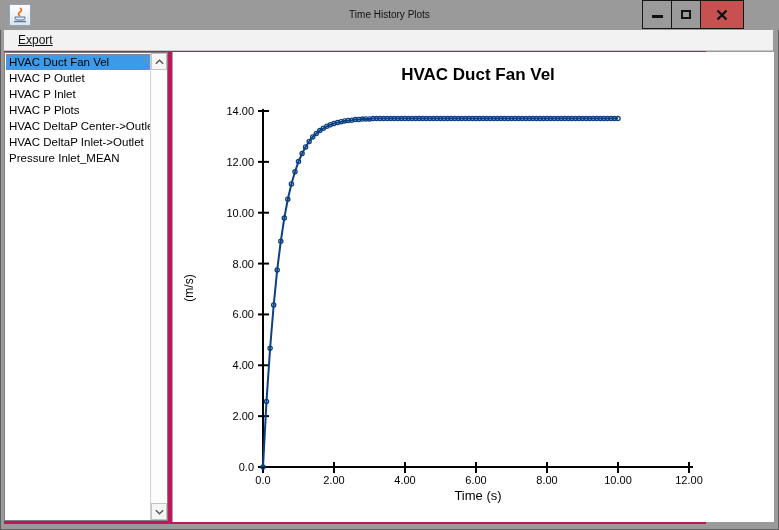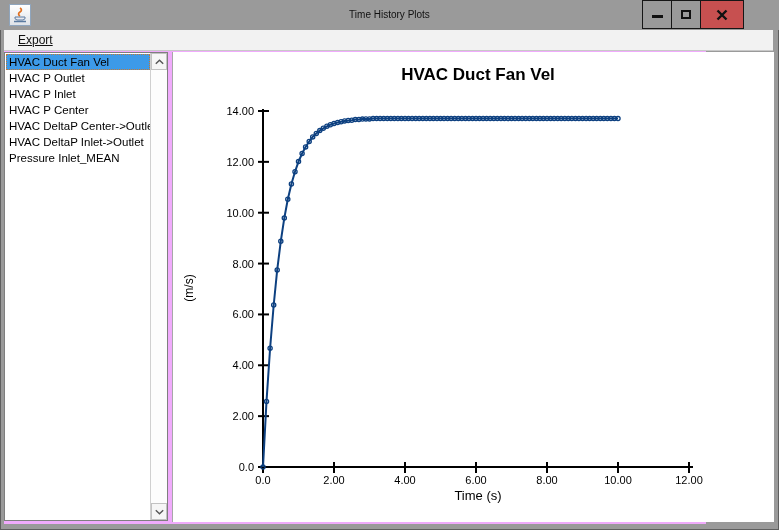--- a/index.html
+++ b/index.html
@@ -17,21 +17,21 @@
   .winbtn.max{right:78px;width:30px;background:#9a9a9a;}
   .winbtn.close{right:35px;width:44px;background:#c75050;}
   .glyph-min{display:block;width:11px;height:3px;background:#111;margin-top:4px;}
   .glyph-max{display:block;width:10px;height:9px;border:2px solid #111;box-sizing:border-box;background:transparent;}
   
   .menubar{position:absolute;left:4px;top:30px;width:769px;height:21px;background:#f2f2f2;
            border-bottom:1px solid #c8c8c8;box-sizing:border-box;}
   .menu-item{display:inline-block;padding:0 9px;margin-left:5px;height:20px;line-height:20px;
              font-size:12px;color:#111;cursor:pointer;text-decoration:underline;}
   
-  .content{position:absolute;left:4px;top:51px;width:702px;height:473px;background:#f0abfc;text-decoration:underline;}
+  .content{position:absolute;left:4px;top:51px;width:702px;height:473px;background:#be185d;text-decoration:underline;}
   .listbox{position:absolute;left:0;top:1px;width:164px;height:469px;background:#fff;
            border:1px solid #7f7f7f;box-sizing:border-box;}
   .listbox ul{list-style:none;margin:0;padding:1px 0 0 0;position:absolute;left:1px;top:0;right:17px;}
   .listbox li{height:16px;line-height:16px;font-size:11.5px;color:#000;padding-left:3px;
               white-space:nowrap;overflow:hidden;cursor:default;}
   .listbox li.selected{background:#3d9ae8;outline:1px dotted #c87830;outline-offset:-1px;}
   .vscroll{position:absolute;right:0;top:0;bottom:0;width:16px;background:#ffffff;
            border-left:1px solid #d0d0d0;}
   .sb-btn{position:absolute;left:0;width:16px;height:17px;background:#f6f6f6;
           border:1px solid #c2c2c2;box-sizing:border-box;display:flex;align-items:center;
@@ -78,21 +78,21 @@
     <div class="menu-item">Export</div>
   </div>
 
   <div class="content">
 
     <div class="listbox">
       <ul id="plot-list-ul">
           <li class="selected">HVAC Duct Fan Vel</li>
           <li>HVAC P Outlet</li>
           <li>HVAC P Inlet</li>
-          <li>HVAC P Center</li>
+          <li>HVAC P Plots</li>
           <li>HVAC DeltaP Center-&gt;Outlet</li>
           <li>HVAC DeltaP Inlet-&gt;Outlet</li>
           <li>Pressure Inlet_MEAN</li>
         </ul>
       <div class="vscroll">
         <div class="sb-btn up">
           <svg width="9" height="6" viewBox="0 0 9 6">
             <path d="M0.8 4.8 L4.5 1.2 L8.2 4.8" fill="none" stroke="#565656" stroke-width="1.4"></path>
           </svg>
         </div>

